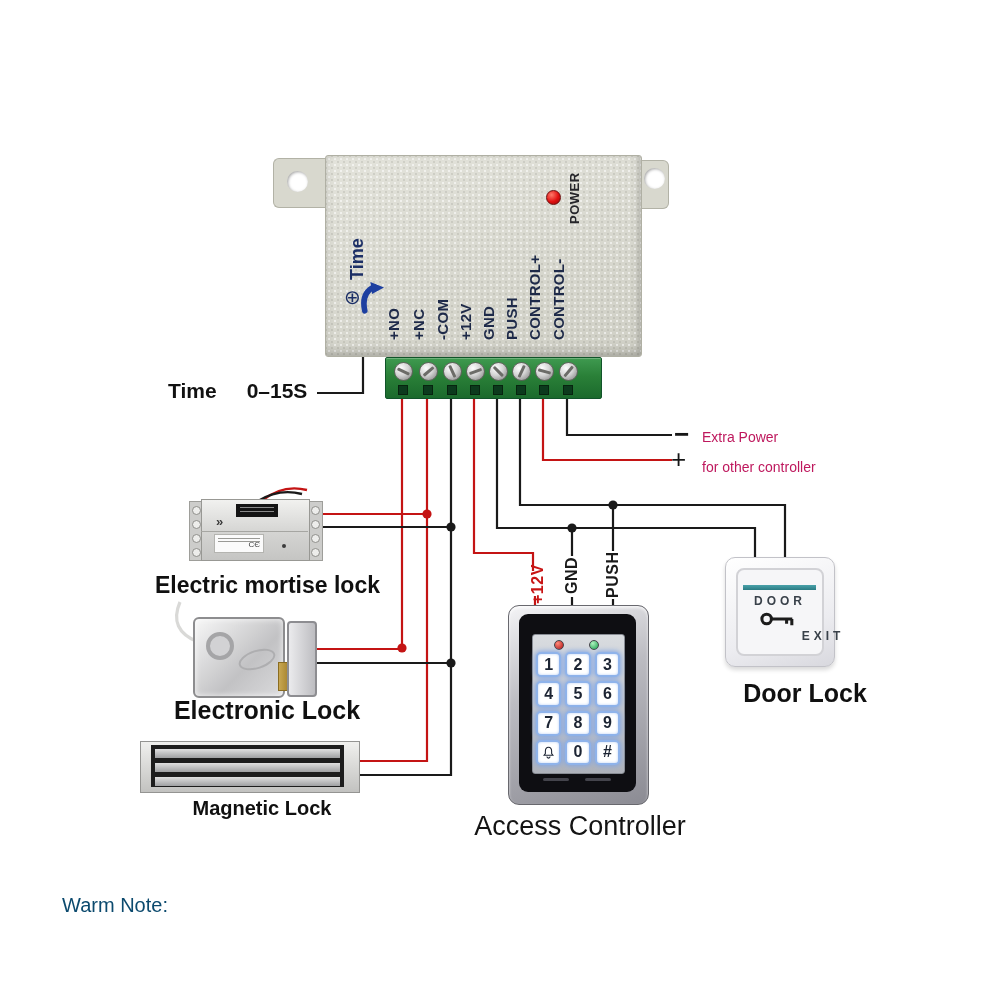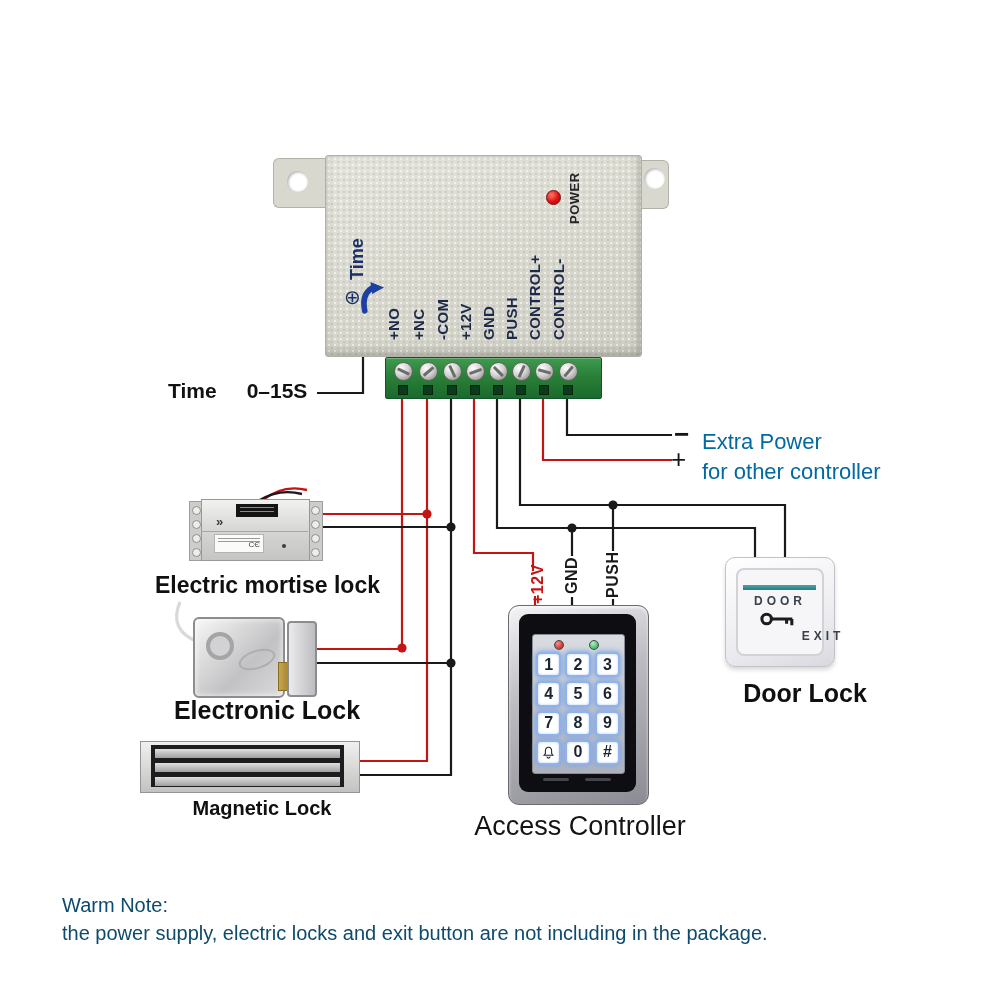--- a/index.html
+++ b/index.html
@@ -37,21 +37,21 @@
   .screw{position:absolute;width:17px;height:17px;border-radius:50%;border:1px solid #63635f;
     background:radial-gradient(circle at 35% 30%, #fdfdfd, #d4d4d4 45%, #9b9b9b 80%, #787878);}
   .slot{position:absolute;left:1.5px;top:7px;width:13px;height:2.6px;background:#6c6c68;border-radius:1px;}
   .pin{position:absolute;width:8px;height:8px;background:#0c3a1d;border:1px solid #07240f;}
 
   
   .time-range{left:168px;top:379px;font-size:21px;font-weight:700;color:#111;display:flex;gap:30px;}
 
   
   .xp-sym{font-size:26px;font-weight:700;color:#161616;line-height:1;}
-  .xp-text{font-size:22px;color:#0369a1;text-align:center;}
+  .xp-text{font-size:14px;color:#be185d;text-align:center;}
 
   
   .dev-label{font-size:20px;font-weight:700;color:#101010;text-align:center;}
 
   
   .mort-flange{background:#cdcdcb;border:1px solid #9e9e9a;}
   .mort-hole{width:7px;height:7px;border-radius:50%;background:#ededeb;border:1px solid #8f8f8b;}
   .mort-body{left:201px;top:499px;width:107px;height:60px;border:1px solid #989894;
     background:linear-gradient(180deg,#f1f1ef,#d4d4d2 55%,#c5c5c3);}
   .mort-seam{left:201px;top:531px;width:107px;height:1px;background:#a6a6a2;}
@@ -309,15 +309,14 @@
     <div class="abs door-word" style="top:594px;z-index:4;">DOOR</div>
     <svg class="abs" style="left:760px;top:611px;z-index:4;" width="38" height="18" viewBox="0 0 40 18">
       <circle cx="7" cy="8" r="5" fill="none" stroke="#1c1c1c" stroke-width="3.2"></circle>
       <path d="M12 8 H34 M28 8 V13 M33.5 8 V14.5" stroke="#1c1c1c" stroke-width="3.2" fill="none"></path>
     </svg>
     <div class="abs door-word" style="top:629px;z-index:4;margin-left:43px;">EXIT</div>
     <div class="abs dev-label" style="left:705px;top:679px;width:200px;font-size:25px;z-index:2;">Door Lock</div>
   </div>
 
   <div class="abs note note-head">Warm Note:</div>
-  <div class="abs note note-body">the power supply, electric locks and exit button are not including in the package.</div>
 
 </div>
 
 </body></html>

